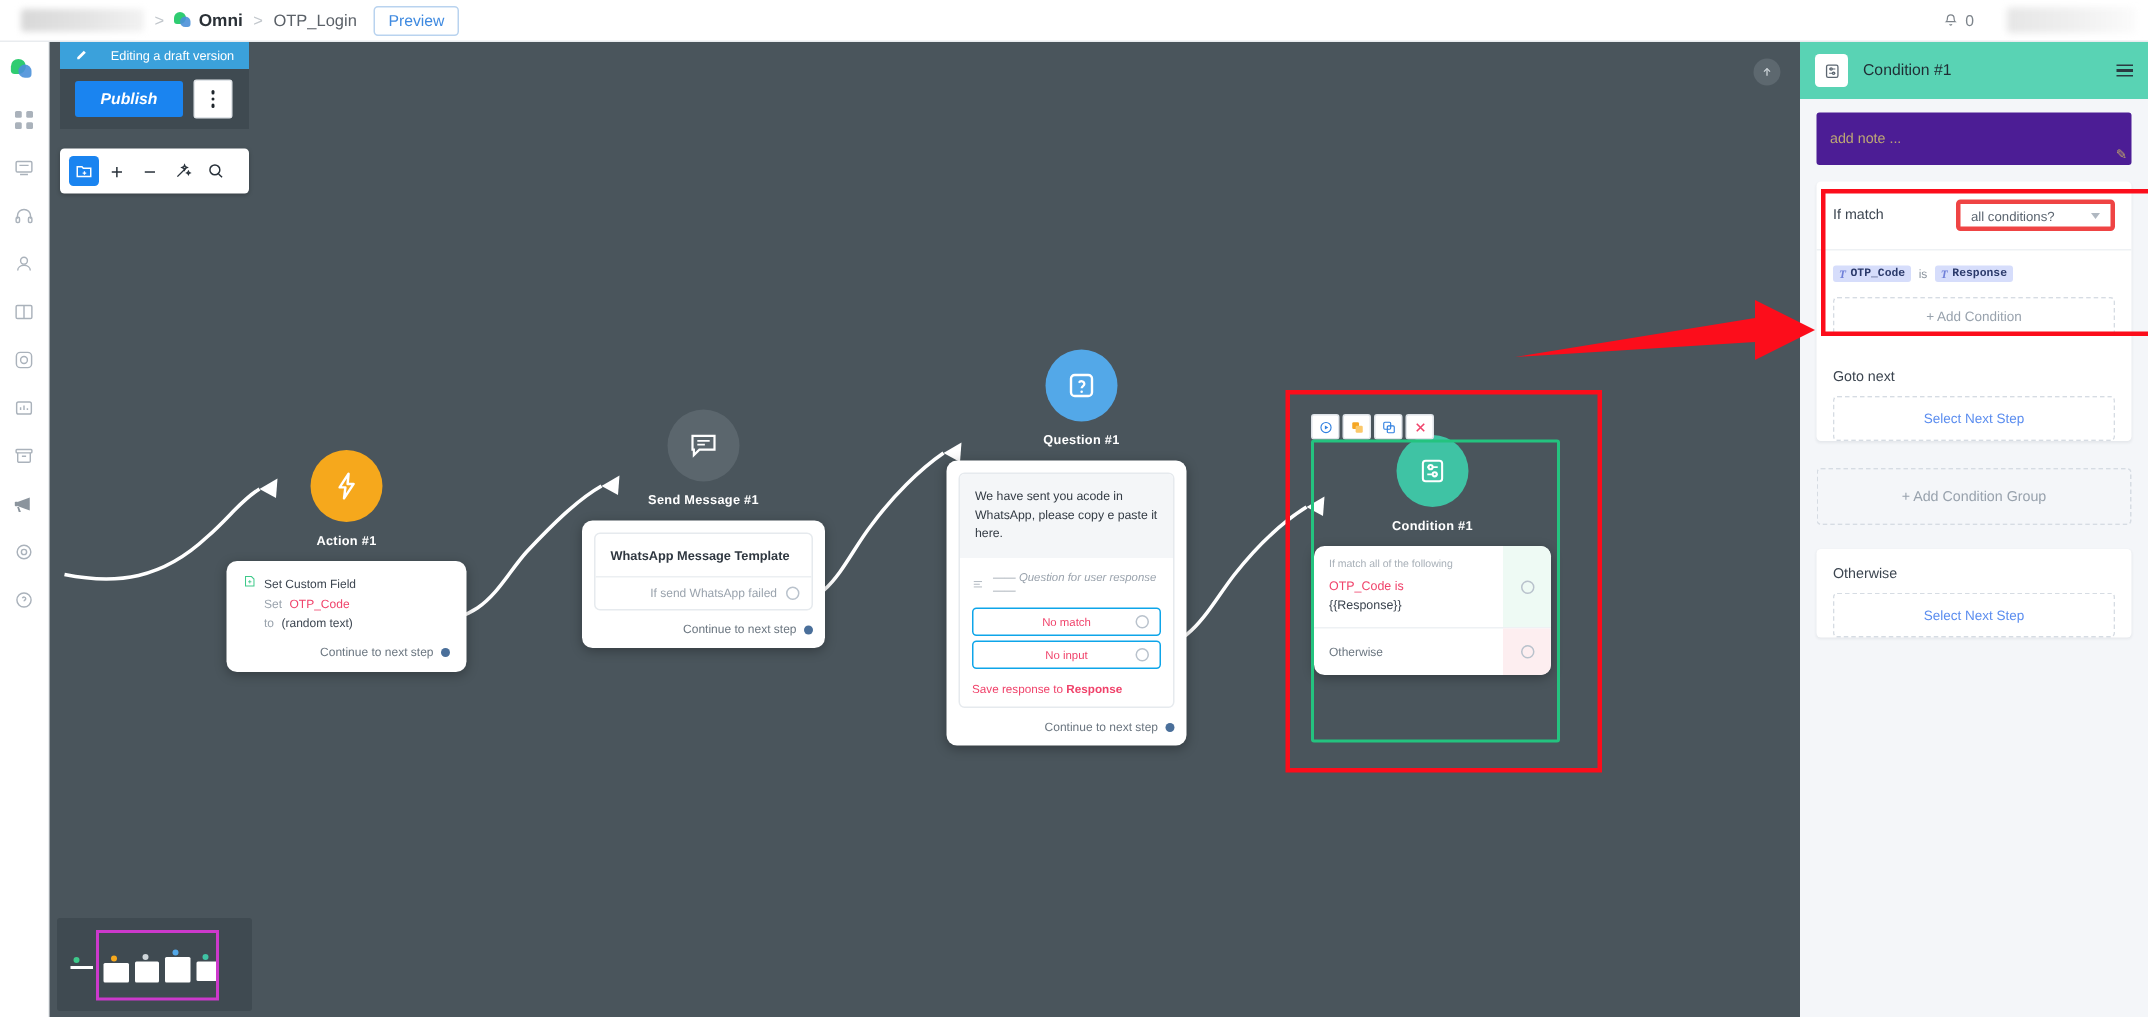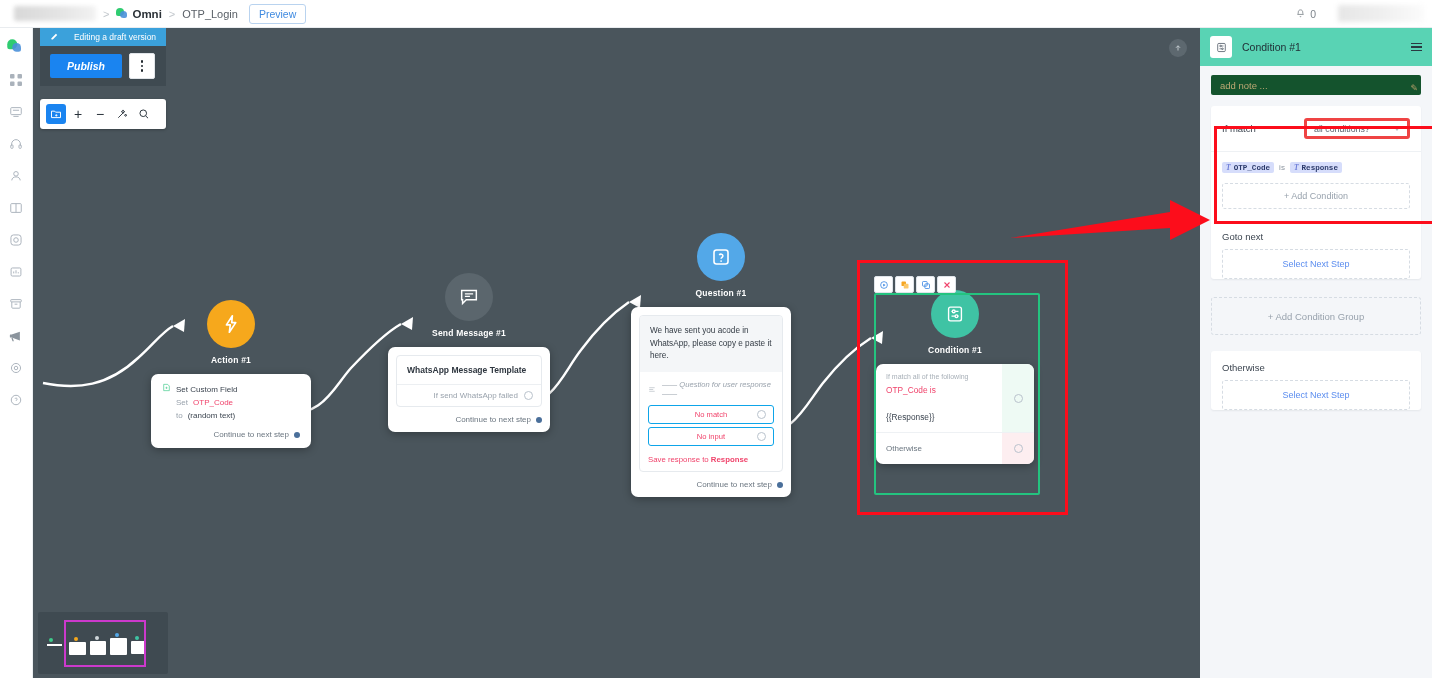--- a/index.html
+++ b/index.html
@@ -152,21 +152,21 @@
   #node-condition .node-bubble{background:#3fc3a4;}
   #node-condition .node-card{padding:0;width:158px;overflow:hidden;}
   .cond-top{display:flex;}
   .cond-top-main{flex:1;padding:9px 10px 10px 10px;}
   .cond-top-side{width:32px;background:#eefaf4;display:flex;align-items:center;justify-content:center;}
   .cond-bot{display:flex;border-top:1px solid #eef1f4;}
   .cond-bot-main{flex:1;padding:11px 10px;color:#6b7680;font-size:8px;}
   .cond-bot-side{width:32px;background:#fdeef0;display:flex;align-items:center;justify-content:center;}
   .cond-sub{color:#a8b0b8;font-size:7px;margin-bottom:5px;}
   .cond-expr{color:#f0436b;font-size:8.3px;}
-  .cond-expr .val{color:#3c4550;display:block;margin-top:17px;}
+  .cond-expr .val{color:#3c4550;display:block;margin-top:3px;}
 
   
   .node-toolbar{
     position:absolute;left:841px;top:248px;display:flex;gap:2px;
   }
   .ntb{
     width:17px;height:15px;background:#fff;border:1px solid #dfe4e9;border-radius:2px;
     display:flex;align-items:center;justify-content:center;cursor:pointer;
   }
   
@@ -200,21 +200,21 @@
     height:38px;background:#59d3b4;display:flex;align-items:center;padding:0 10px;gap:10px;box-sizing:border-box;
   }
   .ph-icon{
     width:22px;height:22px;background:#fff;border-radius:3px;display:flex;align-items:center;justify-content:center;
   }
   .ph-title{color:#1f2c33;font-size:10.5px;flex:1;}
   .ph-menu{display:flex;flex-direction:column;gap:2px;cursor:pointer;}
   .ph-menu i{width:11px;height:1.5px;background:#2a3a41;display:block;}
 
   .note{
-    margin:9px 11px 0 11px;height:20px;background:#14532d;border-radius:2px;position:relative;
+    margin:9px 11px 0 11px;height:35px;background:#4c1d95;border-radius:2px;position:relative;
     display:flex;align-items:center;padding:2px 9px;box-sizing:border-box;
   }
   .note span{color:#bda874;font-size:9.5px;}
   .note .grip{position:absolute;right:3px;bottom:2px;color:#b9a06a;font-size:9px;transform:rotate(0deg);}
 
   .card{
     background:#fff;border-radius:3px;margin:11px 11px 0 11px;
     box-shadow:0 1px 2px rgba(30,40,60,.07);
   }
   .row-ifmatch{

